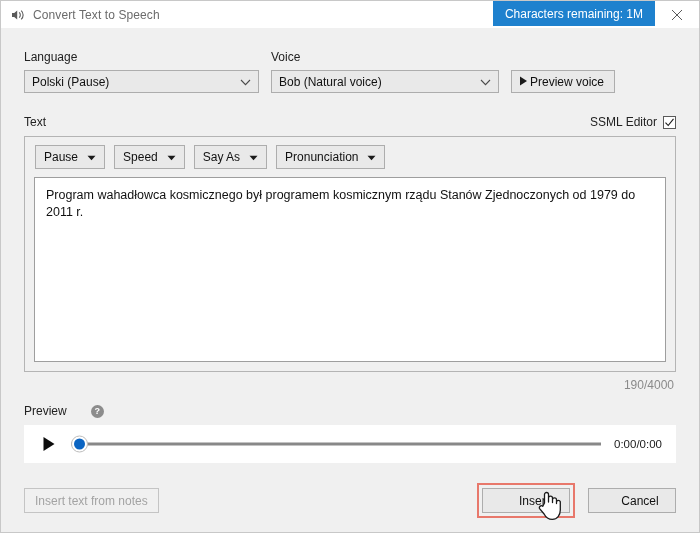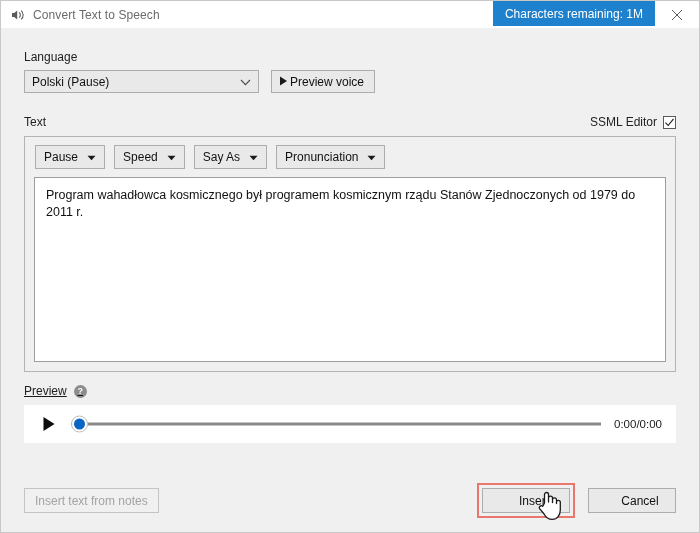--- a/index.html
+++ b/index.html
@@ -220,24 +220,23 @@
     font-size: 12px;
     color: #8a8a8a;
     margin-top: 6px;
     padding-right: 2px;
   }
 
   
   .preview-header {
     display: flex;
     align-items: center;
-    gap: 7px;
+    gap: 24px;
     margin-top: 12px;
     margin-bottom: 7px;
-    text-decoration: underline;
   }
   .help-icon {
     width: 13px;
     height: 13px;
     border-radius: 50%;
     background: #8c8c8c;
     color: #ffffff;
     font-size: 9px;
     line-height: 13px;
     text-align: center;
@@ -396,20 +395,31 @@
         <div class="combo">
           <span>Polski (Pause)</span>
           <span class="chev">
             <svg width="11" height="7" viewBox="0 0 11 7" xmlns="http://www.w3.org/2000/svg">
               <path d="M1 1 L5.5 5.6 L10 1" stroke="#4a4a4a" stroke-width="1.1" fill="none"></path>
             </svg>
           </span>
         </div>
       </div>
 
+      <div class="col-voice">
+        <span class="field-label">Voice</span>
+        <div class="combo">
+          <span>Bob (Natural voice)</span>
+          <span class="chev">
+            <svg width="11" height="7" viewBox="0 0 11 7" xmlns="http://www.w3.org/2000/svg">
+              <path d="M1 1 L5.5 5.6 L10 1" stroke="#4a4a4a" stroke-width="1.1" fill="none"></path>
+            </svg>
+          </span>
+        </div>
+      </div>
 
       <div class="col-preview">
         <div class="btn btn-preview-voice">
           <span class="play-tri-sm">
             <svg width="9" height="10" viewBox="0 0 9 10" xmlns="http://www.w3.org/2000/svg">
               <path d="M1 0.5 L8 5 L1 9.5 z" fill="#1a1a1a"></path>
             </svg>
           </span>
           <span>Preview voice</span>
         </div>
@@ -459,20 +469,21 @@
           <span>
             <svg width="9" height="6" viewBox="0 0 9 6" xmlns="http://www.w3.org/2000/svg">
                 <path d="M0.5 0.8 L4.5 5.2 L8.5 0.8 z" fill="#1a1a1a"></path>
               </svg>
           </span>
         </div>
       </div>
       <div class="textarea">Program wahadłowca kosmicznego był programem kosmicznym rządu Stanów Zjednoczonych od 1979 do 2011 r.</div>
     </div>
 
+    <div class="counter">190/4000</div>
 
     <div class="preview-header">
       <span class="field-label" style="margin:0">Preview</span>
       <span class="help-icon">?</span>
     </div>
 
     <div class="player">
       <div class="play-btn">
         <svg width="14" height="16" viewBox="0 0 14 16" xmlns="http://www.w3.org/2000/svg">
           <path d="M1.5 1 L12.5 8 L1.5 15 z" fill="#0d0d0d"></path>

